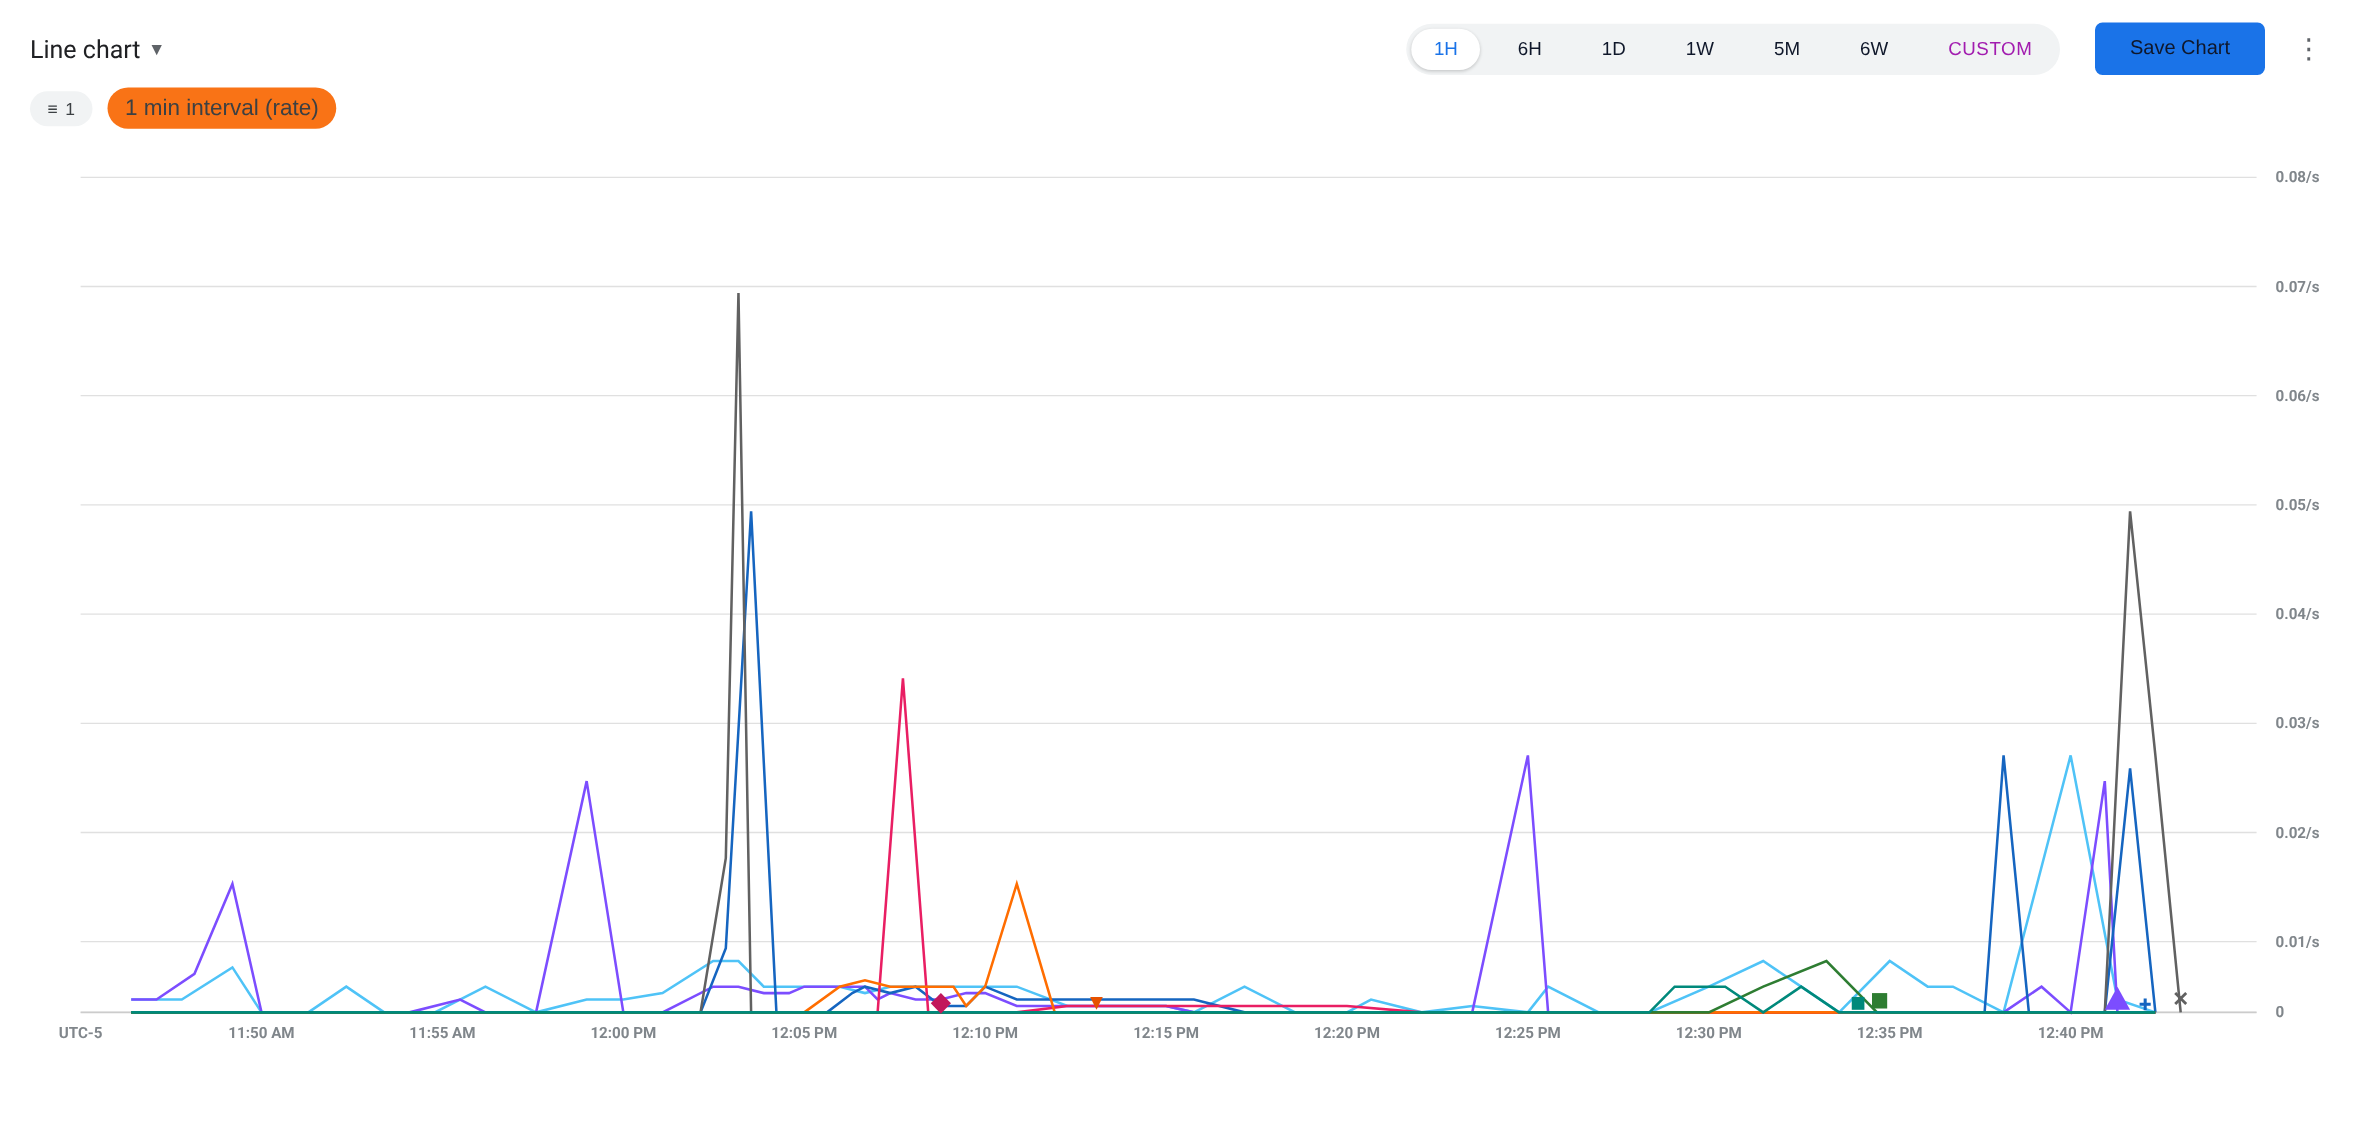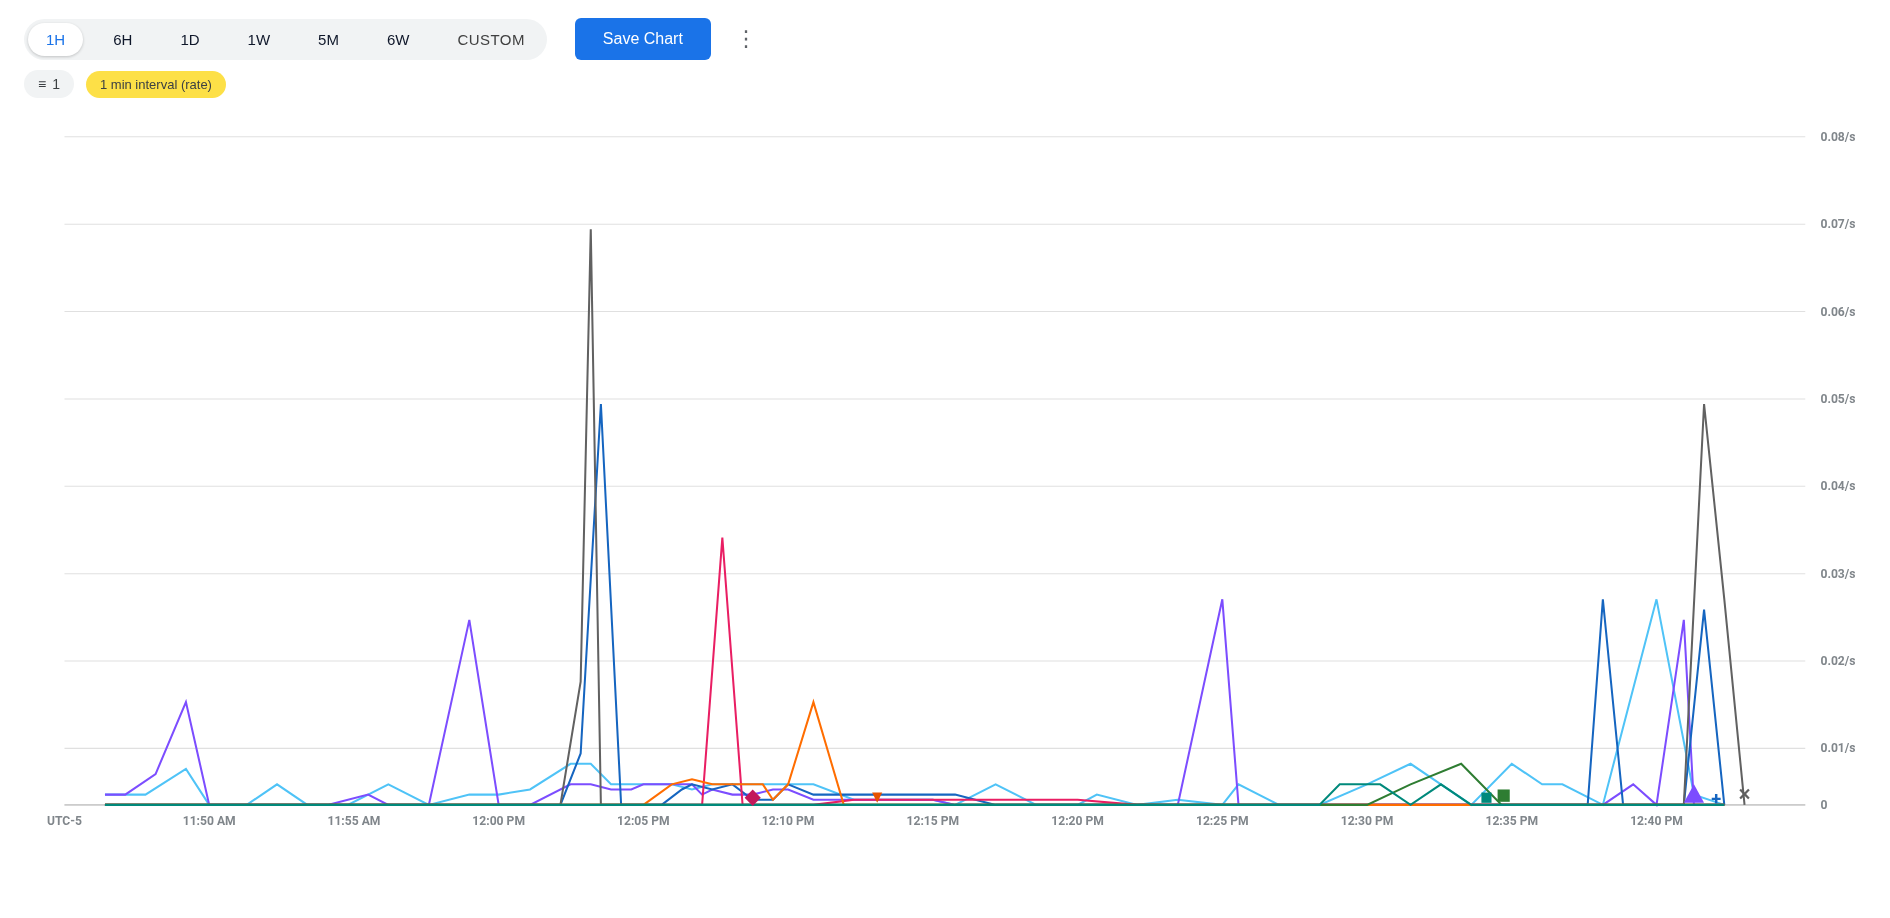--- a/index.html
+++ b/index.html
@@ -47,26 +47,26 @@
       color: #0f172a;
       border-radius: 20px;
       font-weight: 500;
     }
     .time-btn.active {
       background: #fff;
       color: #1a73e8;
       box-shadow: 0 1px 3px rgba(0,0,0,0.2);
     }
     .time-btn.custom {
-      color: #404040;
+      color: #a21caf;
       letter-spacing: 0.03em;
     }
     .save-btn {
       background: #1a73e8;
-      color: #ffffff;
+      color: #0f172a;
       border: none;
       border-radius: 6px;
       padding: 12px 28px;
       font-size: 16px;
       font-weight: 500;
       cursor: pointer;
       margin-left: 12px;
     }
     .more-btn {
       background: none;
@@ -91,43 +91,47 @@
       padding: 6px 14px;
       font-size: 14px;
       color: #3c4043;
       cursor: pointer;
       border: none;
     }
     .filter-icon {
       font-size: 14px;
     }
     .interval-badge {
-      background: #fde047;
+      background: #f97316;
       border-radius: 20px;
       padding: 6px 14px;
-      font-size: 13px;
+      font-size: 18px;
       color: #3c4043;
       cursor: pointer;
       border: none;
     }
     .chart-area {
       position: relative;
       margin: 0 24px 0 24px;
       height: 740px;
       font-weight: bold;
     }
     .chart-svg {
       width: 100%;
       height: 100%;
     }
   </style>
 </head>
 <body>
 
 <div class="header">
+  <div class="chart-title">
+    <span>Line chart</span>
+    <span class="dropdown-arrow">▼</span>
+  </div>
 
   <div class="time-controls">
     <button class="time-btn active">1H</button>
     <button class="time-btn">6H</button>
     <button class="time-btn">1D</button>
     <button class="time-btn">1W</button>
     <button class="time-btn">5M</button>
     <button class="time-btn">6W</button>
     <button class="time-btn custom">CUSTOM</button>
   </div>

